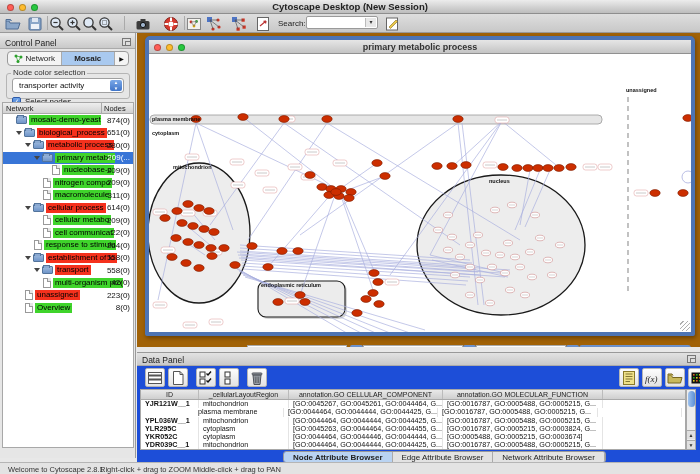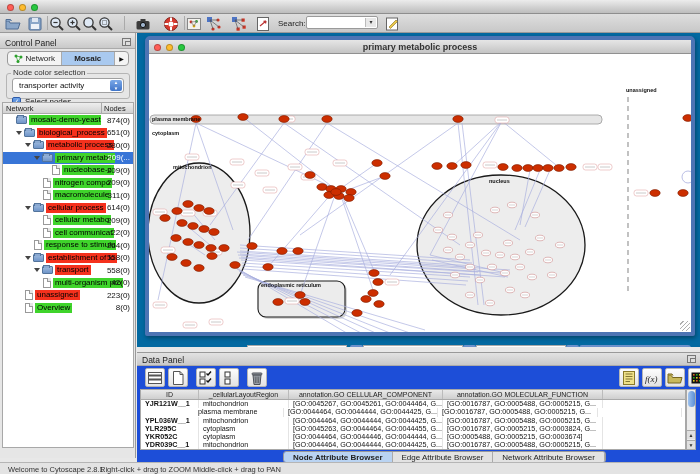--- a/index.html
+++ b/index.html
@@ -65,21 +65,21 @@
   .ic-folder:before { content:""; position:absolute; left:0; top:-2px; width:5px; height:2px; background:#8aa9d2; border:1px solid #53749c; border-bottom:none; }
   .ic-file { width:8px; height:10px; background:#fff; border:1px solid #999; margin-right:2px; flex:none; position:relative; }
   .ic-file:before { content:""; position:absolute; right:-1px; top:-1px; width:3px; height:3px; background:#e6e6e6; border-left:1px solid #999; border-bottom:1px solid #999; }
   .tr-label { color:#000; padding:0 2px; line-height:10px; overflow:hidden; max-width:72px; }
   .tr-label.green { background:#3fd42b; }
   .tr-label.red { background:#f5311d; }
   .tr-nodes { position:absolute; right:3px; font-size:8px; color:#111; }
   .selected .tr-nodes { color:#fff; }
 
   
-  #desktop { left:137px; top:33px; width:563px; height:314px; background:#0369a1; overflow:hidden; }
+  #desktop { left:137px; top:33px; width:563px; height:314px; background:#a16207; overflow:hidden; }
   #net-window { position:absolute; left:8px; top:3px; width:550px; height:300px;
     border:4px solid #4d74b4; border-radius:5px 5px 2px 2px; background:#fff; box-shadow:1px 2px 4px rgba(0,0,0,.35); }
   #net-titlebar { position:absolute; left:0; top:0; right:0; height:14px;
     background:linear-gradient(#e6e6e6,#c4c4c4); border-bottom:1px solid #909090; }
   #net-title { position:absolute; left:0; top:2px; width:100%; text-align:center; font-size:9px; font-weight:bold; color:#333; }
   #net-canvas { position:absolute; left:0; top:15px; width:542px; height:277px; background:#fff; }
   #grip { position:absolute; right:1px; bottom:1px; width:10px; height:10px;
     background:repeating-linear-gradient(135deg,#fff 0 2px,#b0b0b0 2px 3px); }
   #strip { position:absolute; left:0; top:311px; width:563px; height:18px; overflow:hidden; }
   .frag { position:absolute; top:1px; height:17px; }
@@ -114,20 +114,21 @@
 </style>
 </head>
 <body>
 
 <div id="titlebar" class="abs">
   <div class="lights abs">
     <span class="light l-red"></span>
     <span class="light l-yel"></span>
     <span class="light l-grn"></span>
   </div>
+  <div id="title-text" class="abs">Cytoscape Desktop (New Session)</div>
 </div>
 
 <div id="toolbar" class="abs">
   <span id="search-label">Search:</span>
   <div id="search-combo">
     <span></span>
     <span class="arrow">▾</span>
   </div>
 <div class="tbicon" style="left: 4px;">
       <svg width="16" height="16" viewBox="0 0 16 16">

